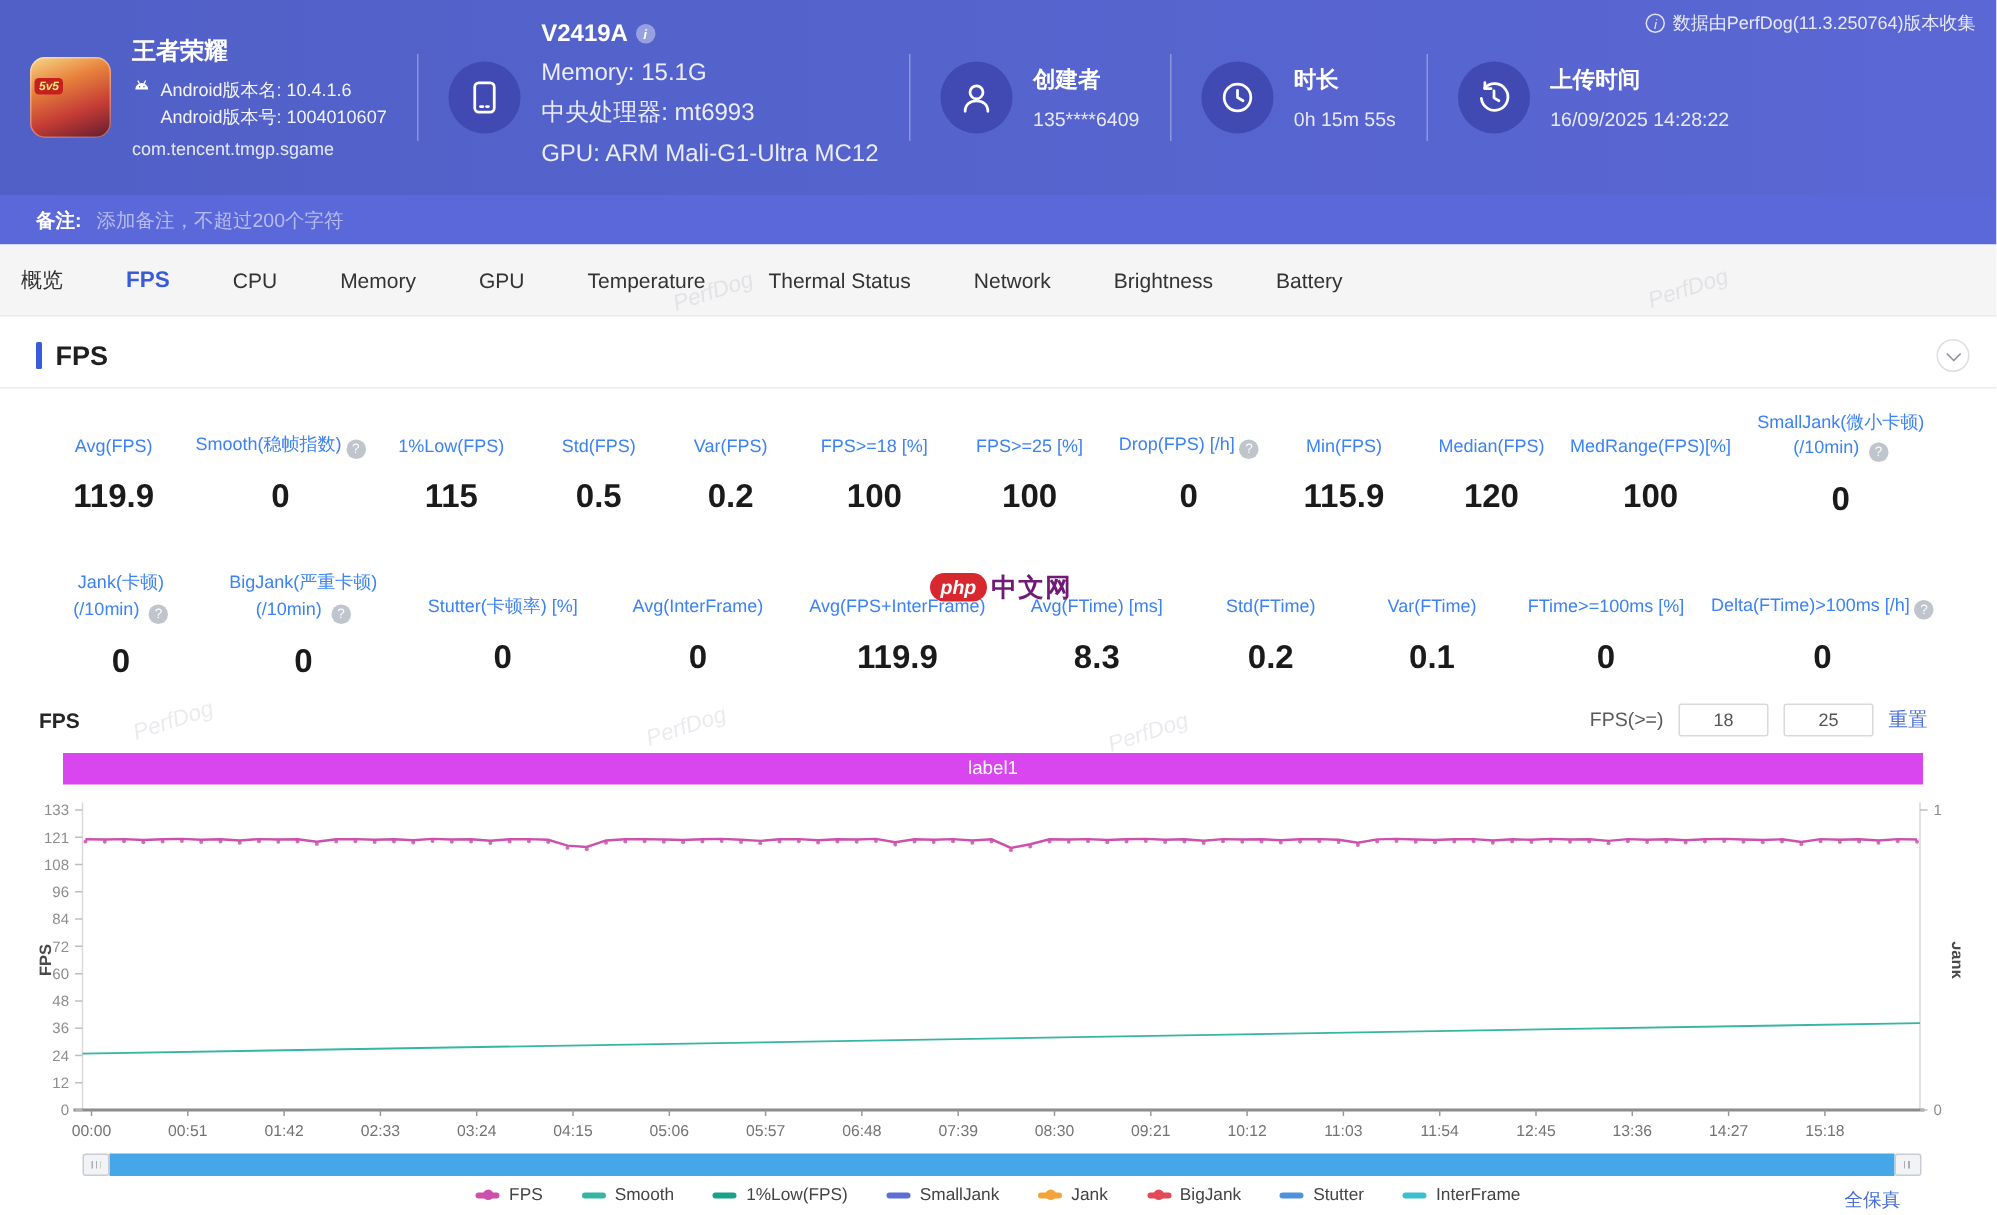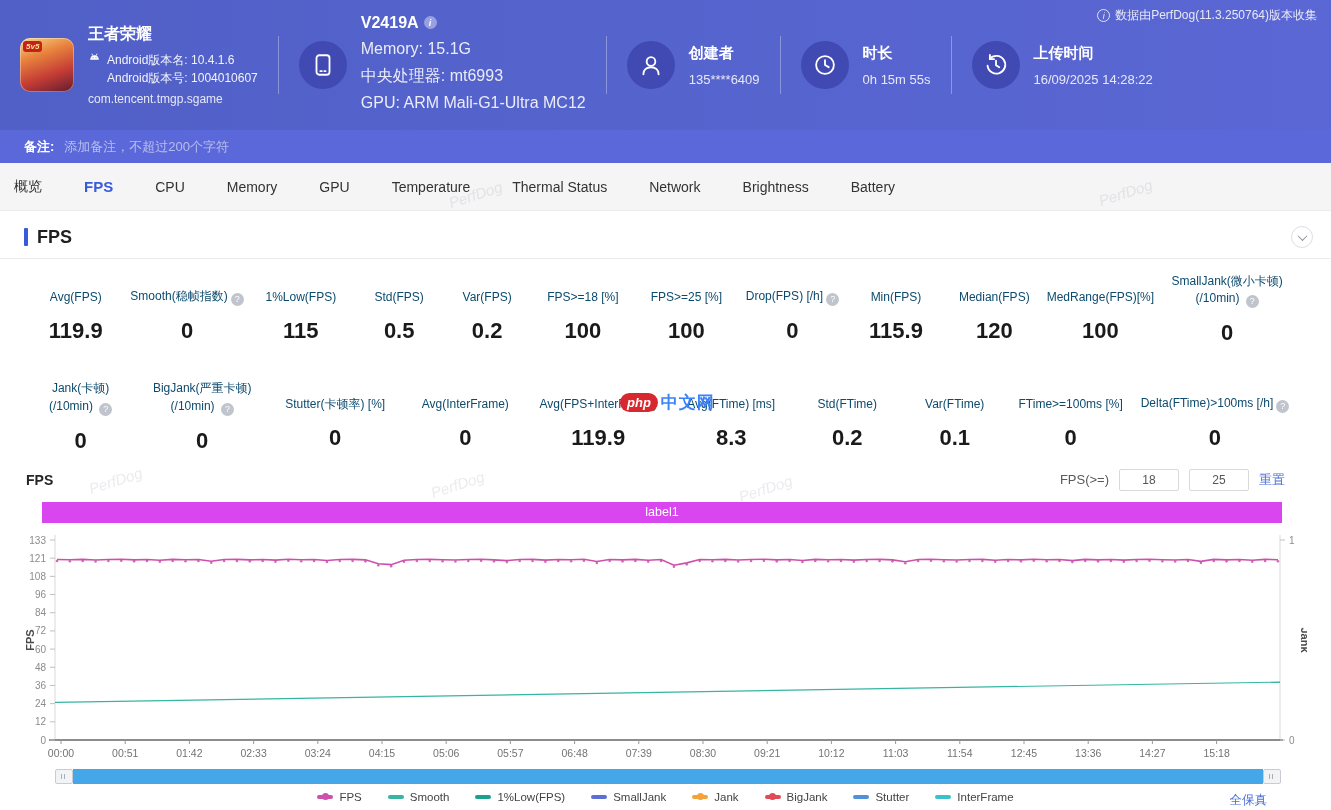--- a/index.html
+++ b/index.html
@@ -13,21 +13,21 @@
   .hdr-note{position:absolute;top:7px;right:14px;font-size:12px;color:rgba(255,255,255,.85);
             display:flex;gap:5px;align-items:center}
   .i-circ{width:13px;height:13px;border:1px solid rgba(255,255,255,.8);border-radius:50%;
           font-size:9px;display:inline-flex;align-items:center;justify-content:center;flex:none}
   .i-circ::after{content:"i";font-style:italic}
   .hsec{display:flex;align-items:center;gap:14px}
   .vdiv{width:1px;height:58px;background:rgba(255,255,255,.32);margin:0 20px;flex:none}
   .app-icon{width:54px;height:54px;border-radius:10px;flex:none;position:relative;
             background:linear-gradient(160deg,#f7d98a 0%,#e8833d 32%,#c43c35 66%,#5f1b30 100%);
             box-shadow:0 0 0 1px rgba(255,255,255,.35) inset}
-  .app-badge{position:absolute;top:3px;left:3px;background:#c3201f;color:#ffe27a;
+  .app-badge{position:absolute;top:14px;left:3px;background:#c3201f;color:#ffe27a;
              font-size:8px;font-weight:bold;font-style:italic;padding:1px 3px;border-radius:3px}
   .app-name{font-size:16px;font-weight:bold;margin-bottom:6px}
   .app-ver{display:flex;gap:6px;font-size:12px;color:rgba(255,255,255,.92);line-height:1.5}
   .app-pkg{font-size:12px;color:rgba(255,255,255,.85);margin-top:5px}
   .circ{width:48px;height:48px;border-radius:50%;background:#4149b2;display:flex;
         align-items:center;justify-content:center;flex:none}
   .h-title{font-size:16px;font-weight:bold;margin-bottom:3px;display:flex;align-items:center;gap:5px}
   .h-row{font-size:16px;color:rgba(255,255,255,.88);line-height:1.7}
   .i-badge{width:13px;height:13px;border-radius:50%;background:rgba(255,255,255,.4);color:#fff;
            font-size:9px;font-style:italic;display:inline-flex;align-items:center;justify-content:center;cursor:pointer}
@@ -54,21 +54,21 @@
                 display:flex;align-items:center;justify-content:center;cursor:pointer}
   .caret{width:7px;height:7px;border-right:1.5px solid #909399;border-bottom:1.5px solid #909399;
          transform:rotate(45deg) translate(-1px,-1px)}
   .hline{height:1px;background:#ececec}
 
   
   .stats{display:flex;padding:14px 34px 0 24px}
   .stats.row2{margin-top:20px}
   .stat{flex:1;text-align:center;min-width:0}
   .stat-label{min-height:33px;display:flex;align-items:flex-end;justify-content:center;
-              font-size:12px;color:#0c4a6e;line-height:1.45}
+              font-size:12px;color:#3b82f6;line-height:1.45}
   .lab-in{text-align:center}
   .stat-value{font-size:22px;font-weight:bold;color:#1a1a1a;margin-top:12px}
   .qmark{display:inline-flex;width:13px;height:13px;border-radius:50%;background:#c0c4cc;color:#fff;
          font-size:9px;align-items:center;justify-content:center;margin-left:3px;vertical-align:-2px;cursor:pointer}
   .qmark::after{content:"?"}
 
   
   .chart-wrap{position:relative;margin:12px 24px 0;width:1283px}
   .chart-head{display:flex;justify-content:space-between;align-items:center;height:28px}
   .chart-title{font-weight:bold;font-size:14px;color:#262626;margin-left:2px}
@@ -88,24 +88,24 @@
                     background:repeating-linear-gradient(90deg,#a9adb5 0 1px,transparent 1px 3px)}
   .sb-track{flex:1;background:#45a7e8;cursor:pointer}
   .legend-row{position:relative;margin-top:7px;height:18px}
   .legend{display:flex;justify-content:center;gap:26px;align-items:center}
   .legend-item{display:flex;align-items:center;gap:6px;font-size:11.5px;color:#434343;cursor:pointer}
   .mark{width:16px;height:4px;border-radius:2px;position:relative;flex:none}
   .dotm{position:absolute;left:4.5px;top:-1.5px;width:7px;height:7px;border-radius:50%}
   .fid{position:absolute;right:40px;top:1px;font-size:12.5px}
 
   
-  .php-mark{position:absolute;left:620px;top:391px;display:flex;align-items:center;gap:3px;z-index:5}
+  .php-mark{position:absolute;left:620px;top:380px;display:flex;align-items:center;gap:3px;z-index:5}
   .php-pill{background:#d8282f;color:#fff;font-style:italic;font-weight:bold;font-size:13px;
             padding:2px 7px;border-radius:11px}
-  .php-txt{font-weight:900;font-size:17px;color:#3b82f6;letter-spacing:1px}
+  .php-txt{font-weight:900;font-size:17px;color:#701a75;letter-spacing:1px}
   .pd-wm{position:absolute;font-size:15px;font-style:italic;color:rgba(100,100,130,.13);
          transform:rotate(-18deg);pointer-events:none;z-index:4;white-space:nowrap}
 </style>
 </head>
 <body>
 
 <div class="page">
 
   <header class="hdr">
     <div class="hdr-note">

